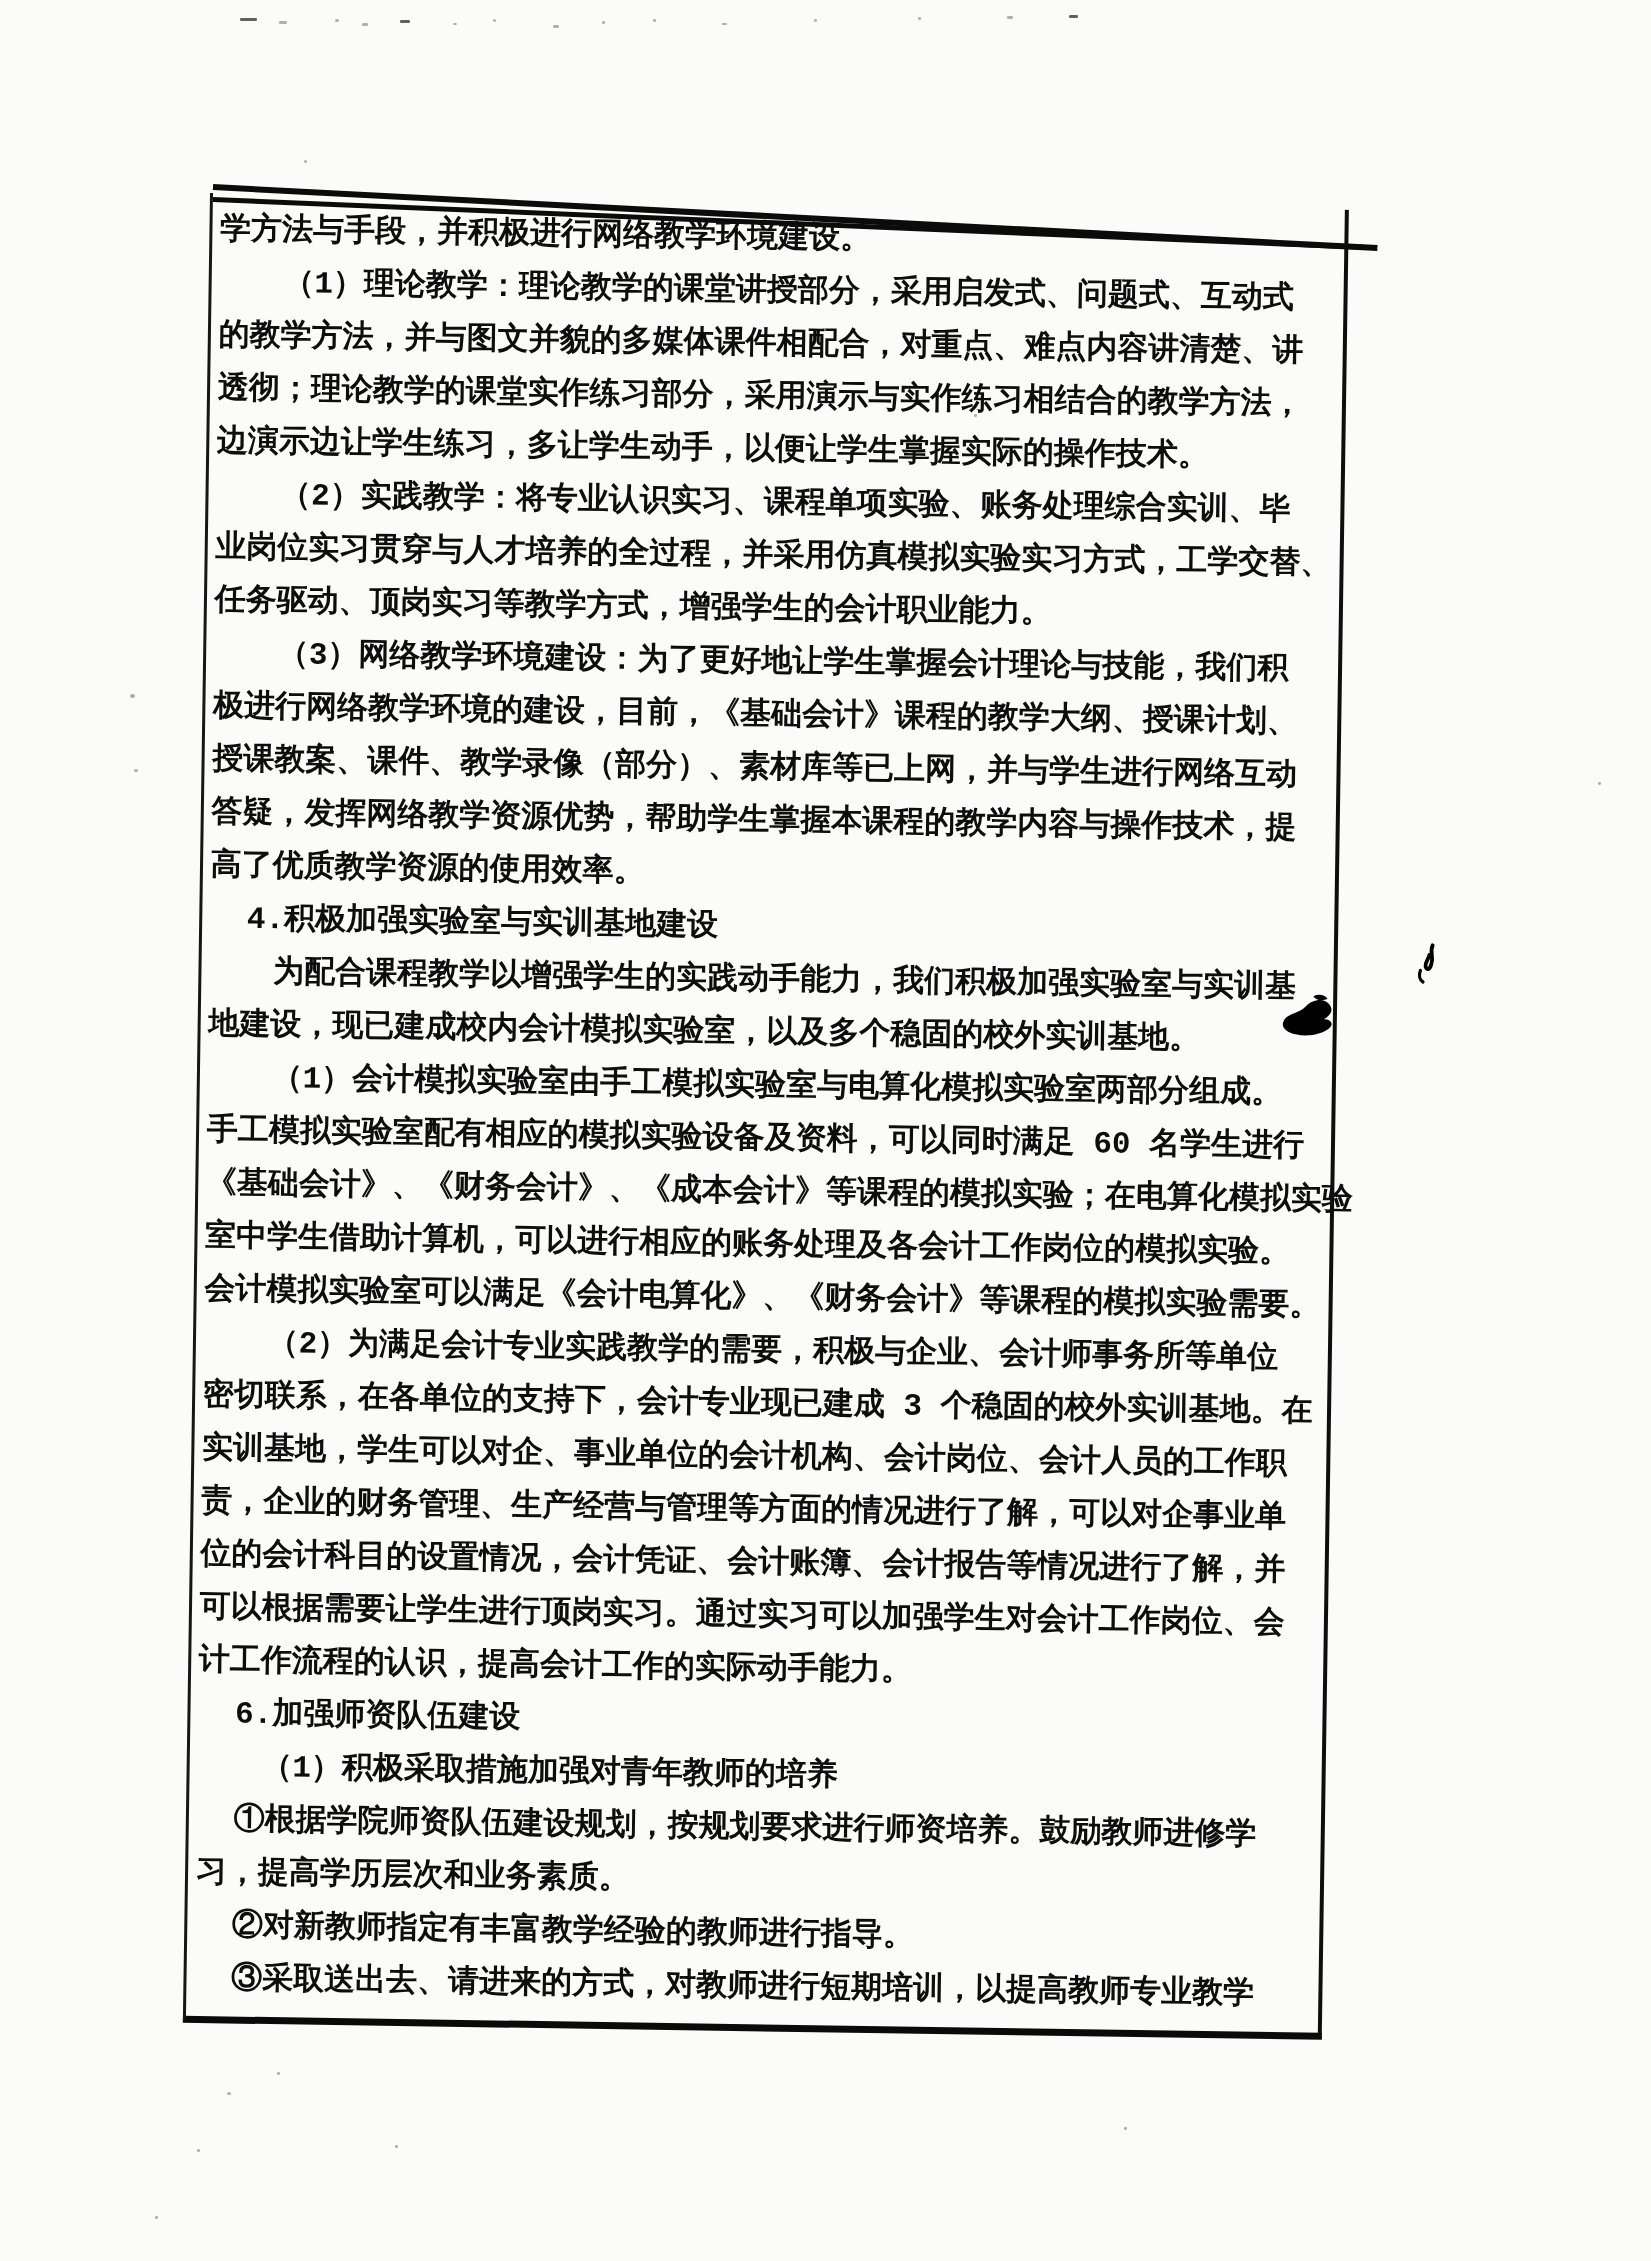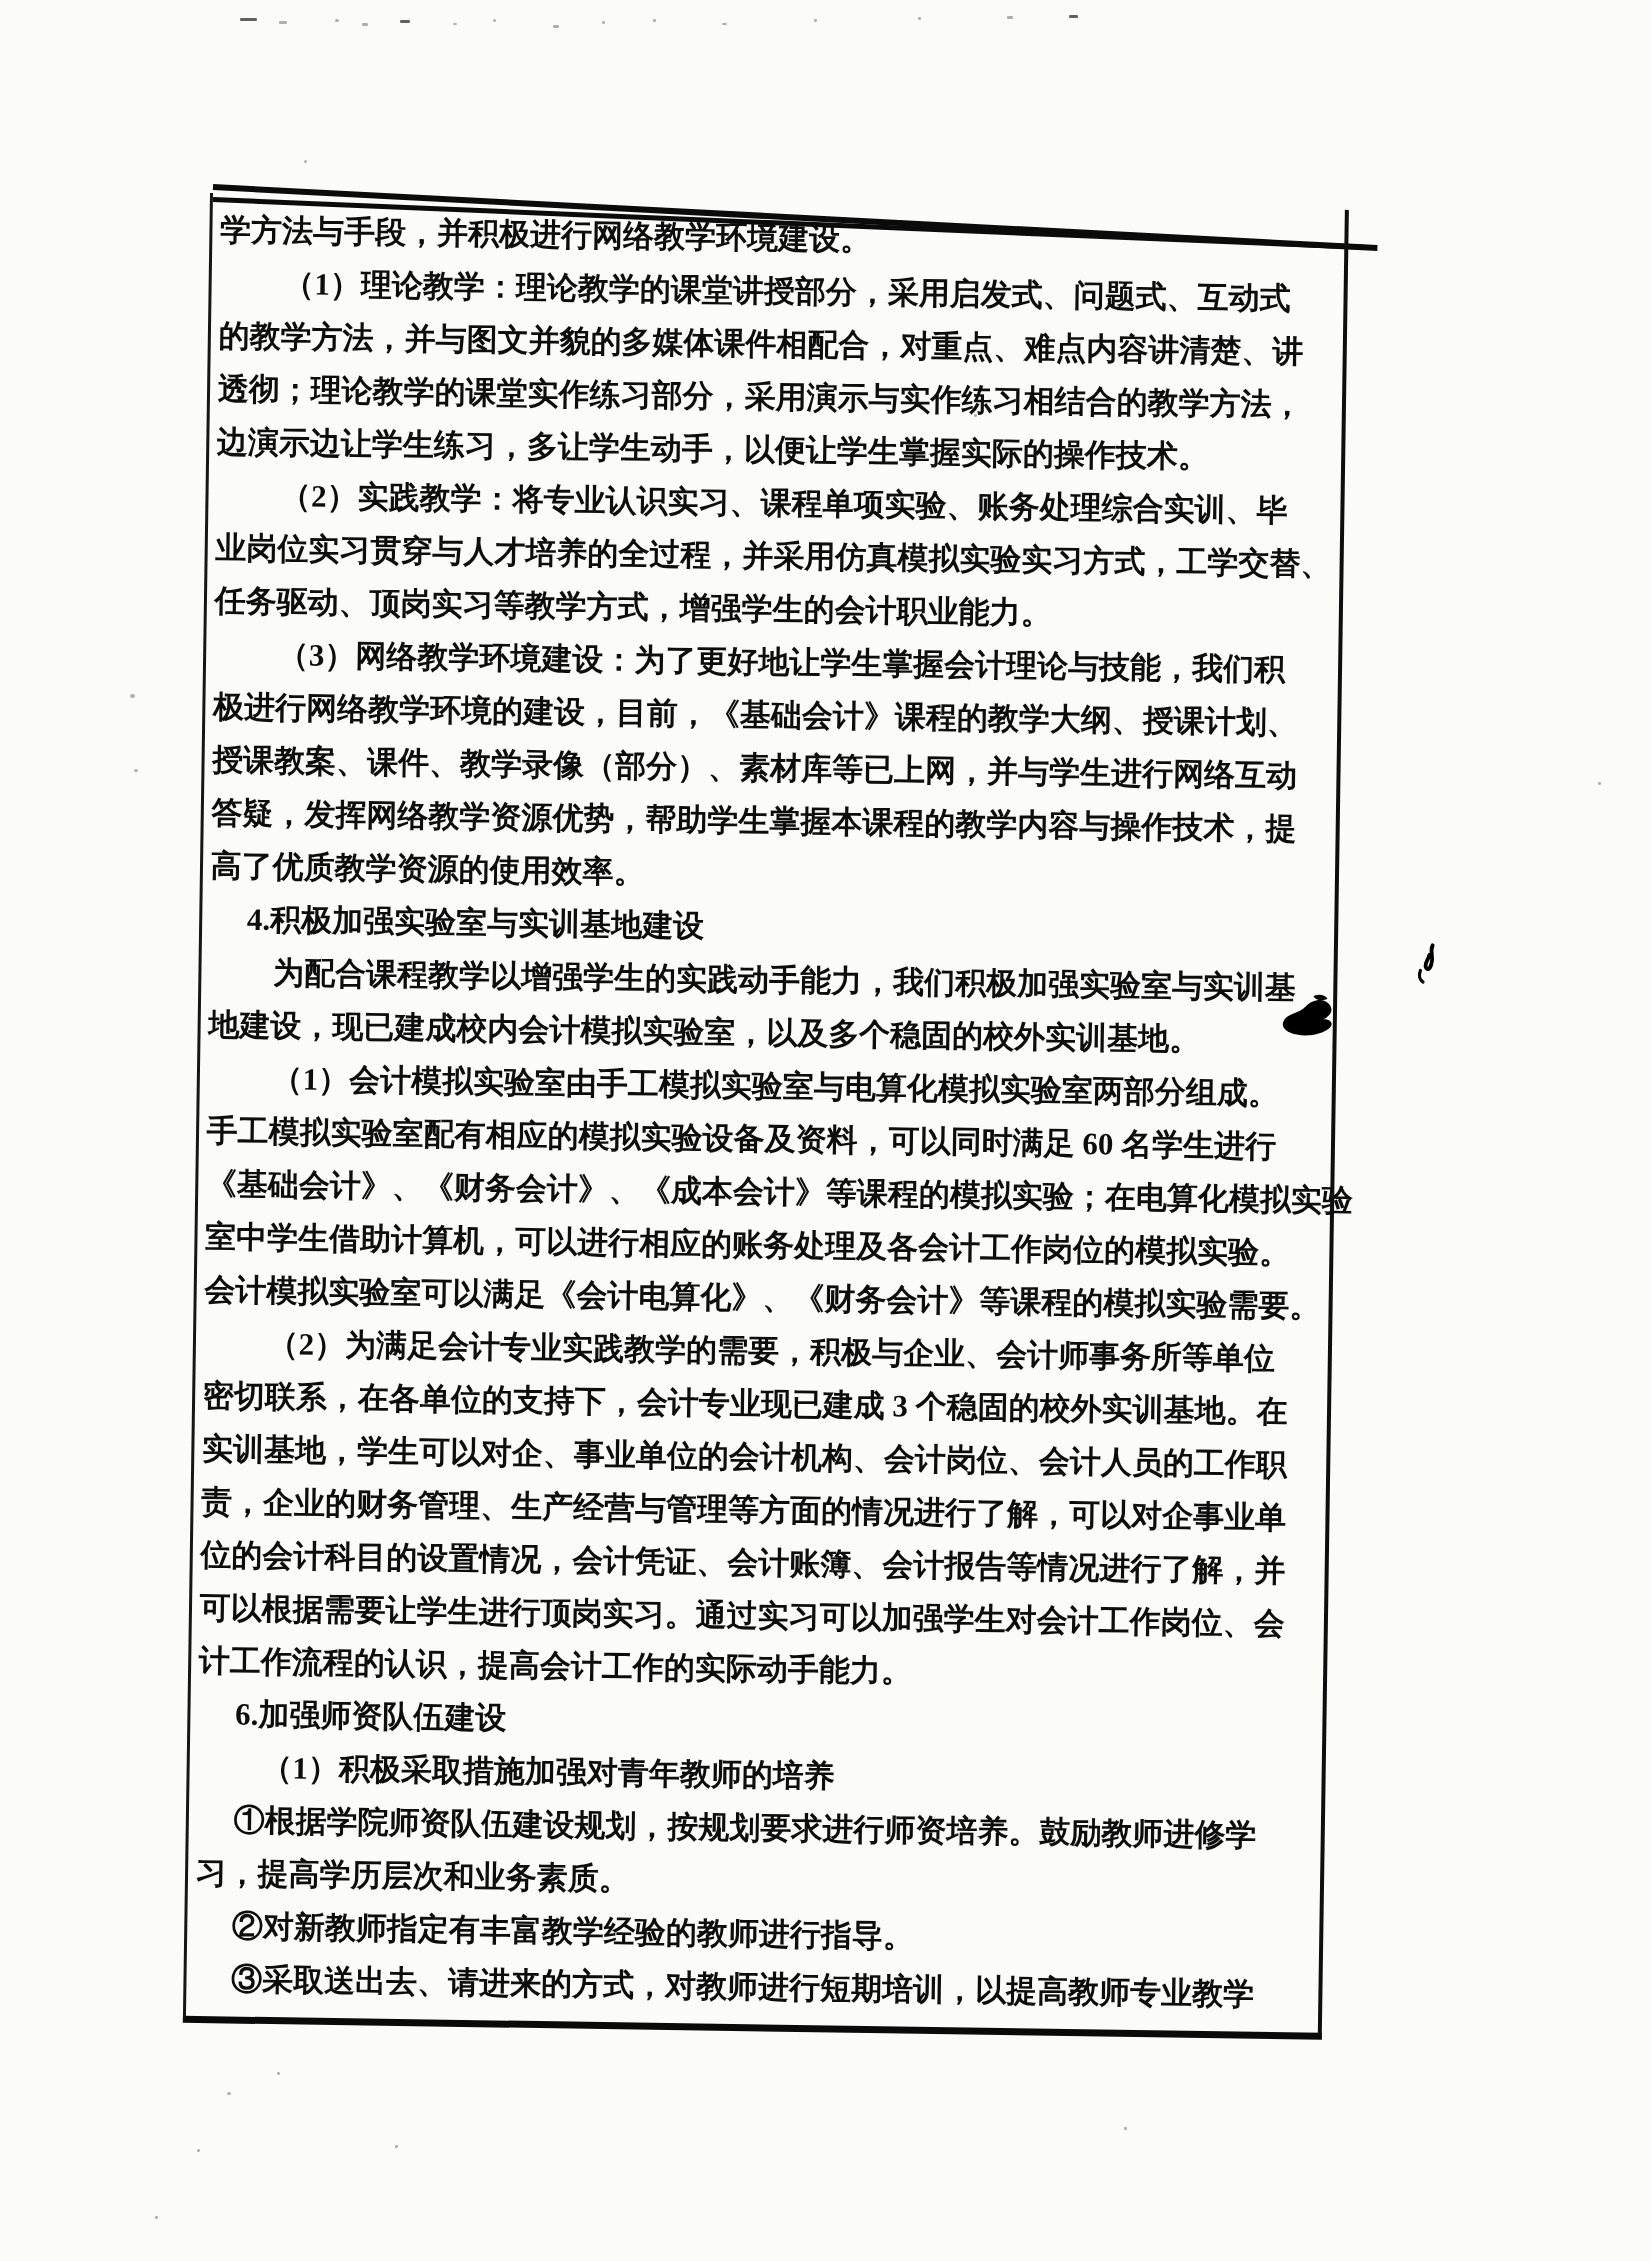--- a/index.html
+++ b/index.html
@@ -1,21 +1,21 @@
 <!DOCTYPE html>
 <html style="font-size:10.3px"><head>
 <meta charset="utf-8">
 <style>
   html,body{margin:0;padding:0;}
   body{
     width:1651px;height:2261px;position:relative;overflow:hidden;
     background:#fbfbfa;
     font-family:"Liberation Serif","DejaVu Serif",serif;
   }
-  .page{position:absolute;inset:0;}
+  .page{position:absolute;inset:0;font-family:Liberation Mono, monospace;}
   
   .cell{
     position:absolute;left:210px;top:193px;width:1132px;height:1823px;
     border-left:3.2px solid #161616;
     border-right:4.5px solid #0e0e0e;
     border-bottom:7px solid #0a0a0a;
     transform:rotate(0.85deg);transform-origin:0 0;
     background:transparent;
   }
   .text-block{position:absolute;left:7.7px;top:10.3px;width:1103px;}

